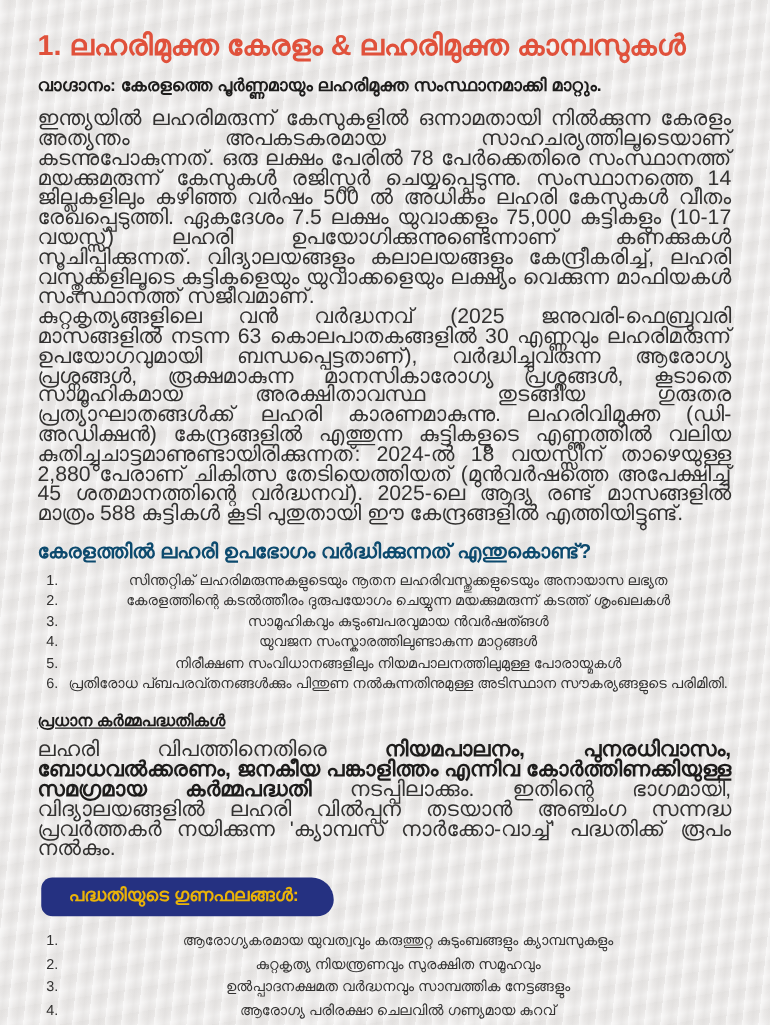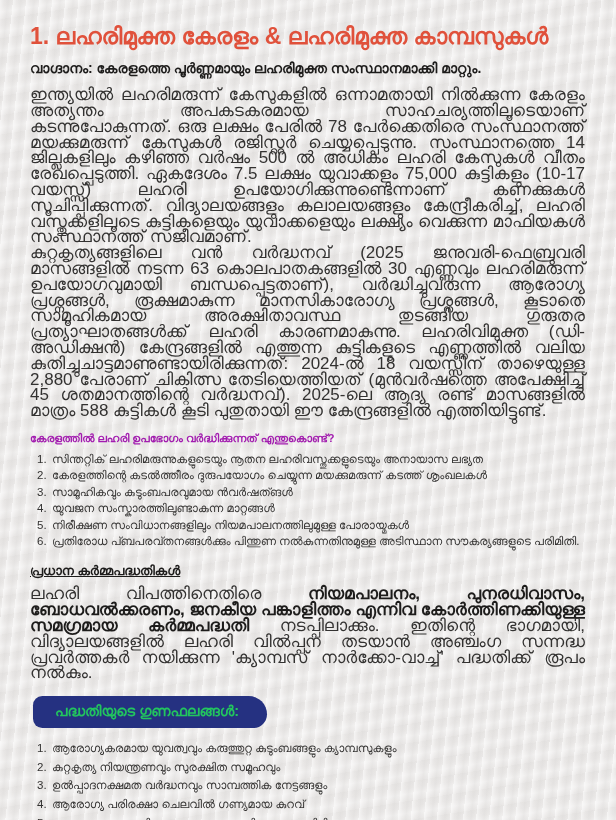--- a/index.html
+++ b/index.html
@@ -29,49 +29,49 @@
     margin: 0 0 10px 0;
   }
   .body-para {
     font-size: 17px;
     line-height: 15.8px;
     text-align: justify;
     margin: 0;
     color: #333231;
   }
   .q-heading {
-    font-size: 11px;
+    font-size: 16px;
     font-weight: bold;
-    color: #a21caf;
+    color: #0c4a6e;
     margin: 13px 0 6px 0;
   }
   .num-list { margin: 0; padding: 0; list-style: none; }
   .num-list li {
     display: flex;
     font-size: 11.5px;
     line-height: 16.4px;
     color: #333231;
   }
   .num-list .num { flex: 0 0 15px; margin-left: 7px; }
-  .num-list .txt { flex: 1; text-align: left; }
+  .num-list .txt { flex: 1; text-align: center; }
   .benefit-list li { line-height: 18.6px; }
 
   .section-heading {
     font-size: 13px;
     font-weight: bold;
     text-decoration: underline;
     color: #1d1c1b;
     margin: 14px 0 7px 0;
   }
   .bold-inline { font-weight: bold; color: #1d1c1b; }
 
   .badge {
     display: inline-block;
     background: #253181;
-    color: #22c55e;
+    color: #eab308;
     font-size: 14.5px;
     font-weight: bold;
     padding: 7px 28px 8px 22px;
     border-radius: 12px 24px 18px 12px;
     margin: 15px 0 11px 3px;
   }
 </style>
 </head>
 <body>
 

